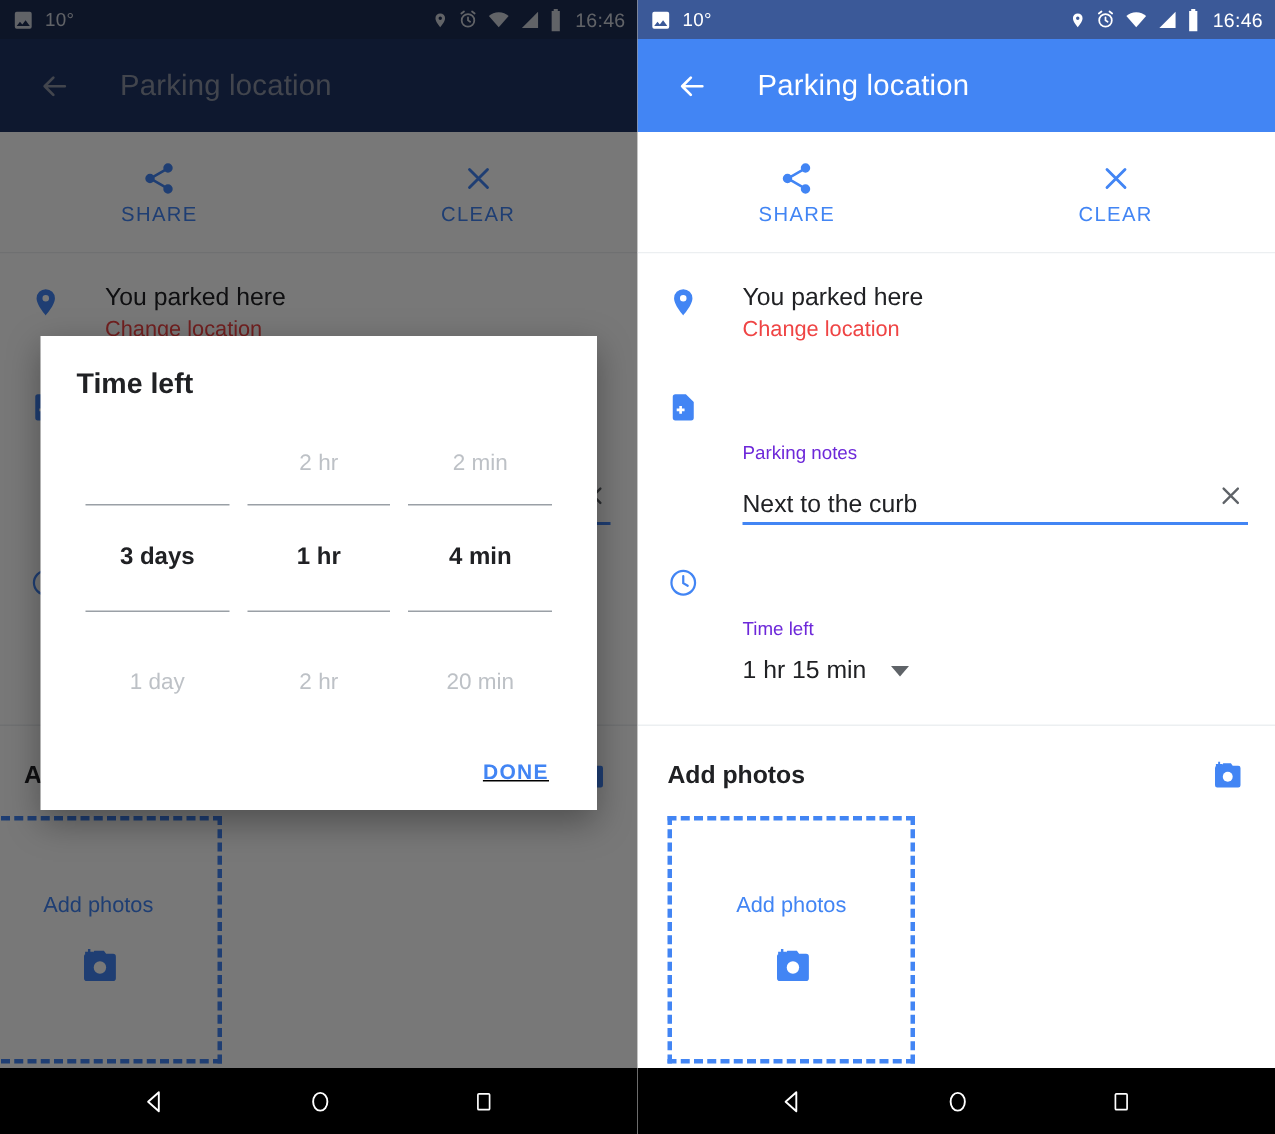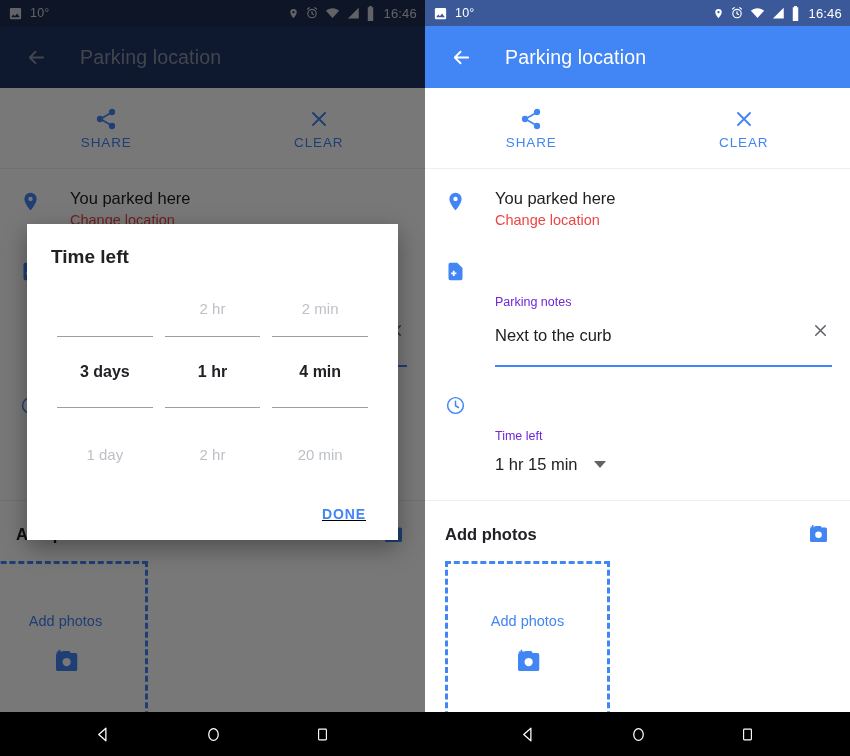--- a/index.html
+++ b/index.html
@@ -114,21 +114,21 @@
 
   .row-parked { padding-top: 18px; padding-bottom: 6px; }
   .t-primary { font-size: 16.5px; color: #202124; line-height: 22px; }
   .t-link { font-size: 14.5px; color: #ef4444; line-height: 22px; cursor: pointer; }
 
   .row-notes { padding-top: 20px; padding-bottom: 2px; }
   .field-label { font-size: 12.5px; color: #6d28d9; margin-bottom: 12px; margin-top: 38px; }
   .field-line {
     display: flex; align-items: flex-end;
     border-bottom: 2px solid #4285f4;
-    padding-bottom: 20px;
+    padding-bottom: 2px;
   }
   .field-value { font-size: 16.5px; color: #202124; flex: 1; }
   .field-clear { padding: 0 2px 1px 6px; cursor: pointer; }
 
   .row-time { padding-top: 22px; padding-bottom: 26px; }
   .select-line { display: flex; align-items: center; gap: 16px; margin-top: 4px; }
   .select-value { font-size: 16.5px; color: #202124; }
   .caret { width: 0; height: 0; border-left: 6px solid transparent; border-right: 6px solid transparent; border-top: 7px solid #5f6368; cursor: pointer; }
 
   .divider { height: 1px; background: #eceff1; }

